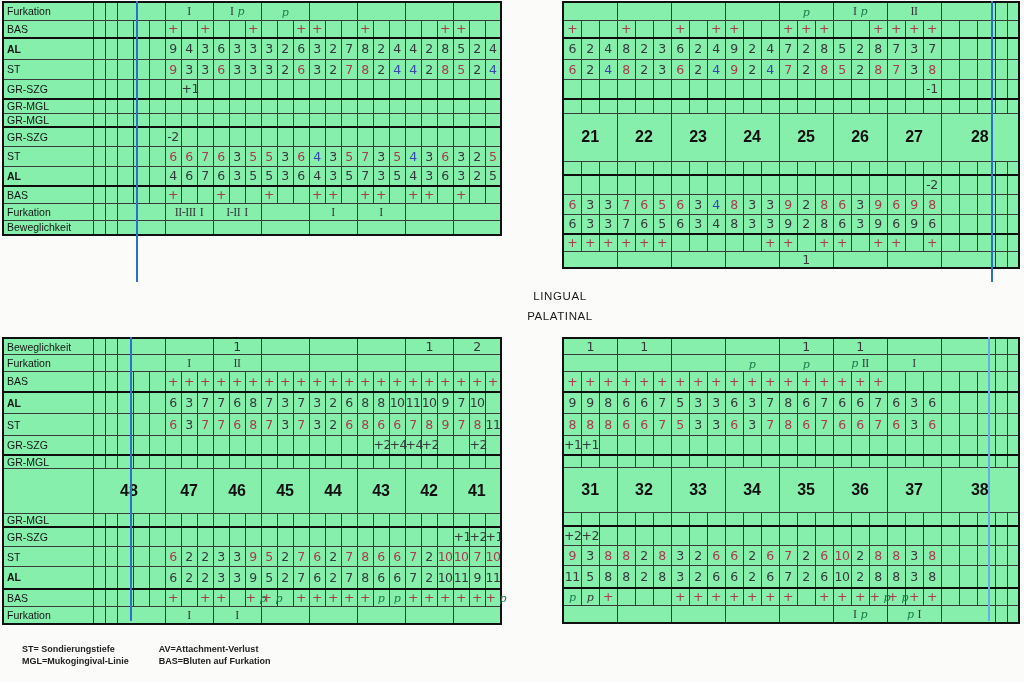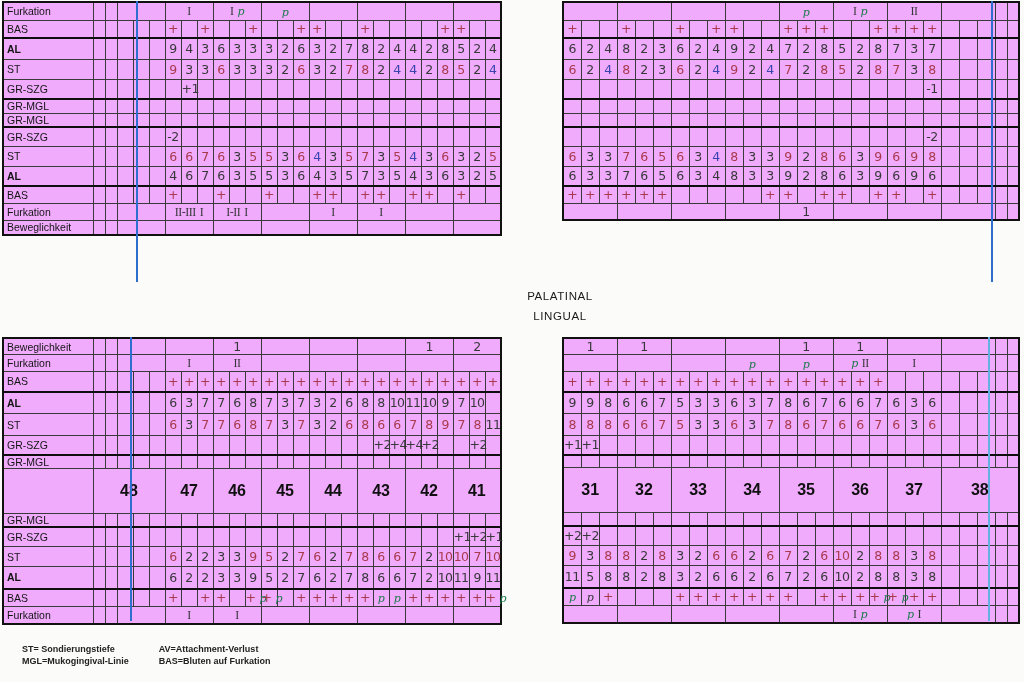--- a/index.html
+++ b/index.html
@@ -1,19 +1,19 @@
 <!DOCTYPE html>
 <html><head>
 <meta charset="utf-8">
 <style>
   html,body{margin:0;padding:0;background:#fbfbf9;width:1024px;height:682px;overflow:hidden;
     font-family:"Liberation Sans",sans-serif;}
   #sheet{position:relative;width:1024px;height:682px;background:#fbfbf9;}
   table{border-collapse:collapse;table-layout:fixed;}
-  .qtable{position:absolute;background:#f0abfc;}
+  .qtable{position:absolute;background:#86efac;}
   .qtable td{border:1px solid #3a3a3a;padding:0;text-align:center;vertical-align:middle;
     font-family:"DejaVu Sans",sans-serif;font-size:12.5px;overflow:visible;white-space:nowrap;}
   .qtable{border:2px solid #111;}
   td.lbl{text-align:left;padding-left:3px;font-family:"Liberation Sans",sans-serif;
     font-size:10.5px;color:#141414;font-weight:400;}
   tr.boldlbl td.lbl{font-weight:700;}
   td.num{font-family:"Liberation Sans",sans-serif;font-weight:700;font-size:16px;color:#101010;}
   tr.ft td{border-top:2px solid #0e0e0e;}
   tr.fb td{border-bottom:2px solid #0e0e0e;}
   .c-k{color:#38383b;}
@@ -576,20 +576,30 @@
             <td class="sc"></td>
             <td class="sc"></td>
             <td class="sc"></td>
             <td class="sc"></td>
             <td class="sc"></td>
             <td class="sc"></td>
             <td class="sc"></td>
             <td></td>
             <td></td>
           </tr>
+          <tr class="" style="height:48px">
+            <td class="num" colspan="3">21</td>
+            <td class="num" colspan="3">22</td>
+            <td class="num" colspan="3">23</td>
+            <td class="num" colspan="3">24</td>
+            <td class="num" colspan="3">25</td>
+            <td class="num" colspan="3">26</td>
+            <td class="num" colspan="3">27</td>
+            <td class="num" colspan="5">28</td>
+          </tr>
           <tr class="" style="height:14px">
             <td class="sc"></td>
             <td class="sc"></td>
             <td class="sc"></td>
             <td class="sc"></td>
             <td class="sc"></td>
             <td class="sc"></td>
             <td class="sc"></td>
             <td class="sc"></td>
             <td class="sc"></td>
@@ -1468,22 +1478,22 @@
             <td class="sc" colspan="3"><span class="c-g pmark">p</span> <span class="c-k roman">I</span></td>
             <td class="sc" colspan="3"></td>
             <td></td>
             <td></td>
           </tr>
         </tbody>
       </table>
     </div>
 
   <div id="center-labels">
+    <div>LINGUAL</div>
     <div>PALATINAL</div>
-    <div>LINGUAL</div>
   </div>
 
   <div id="legend">
     <div class="lcol">
       <span>ST= Sondierungstiefe</span>
       <span>MGL=Mukogingival-Linie</span>
     </div>
     <div class="lcol">
       <span>AV=Attachment-Verlust</span>
       <span>BAS=Bluten auf Furkation</span>

